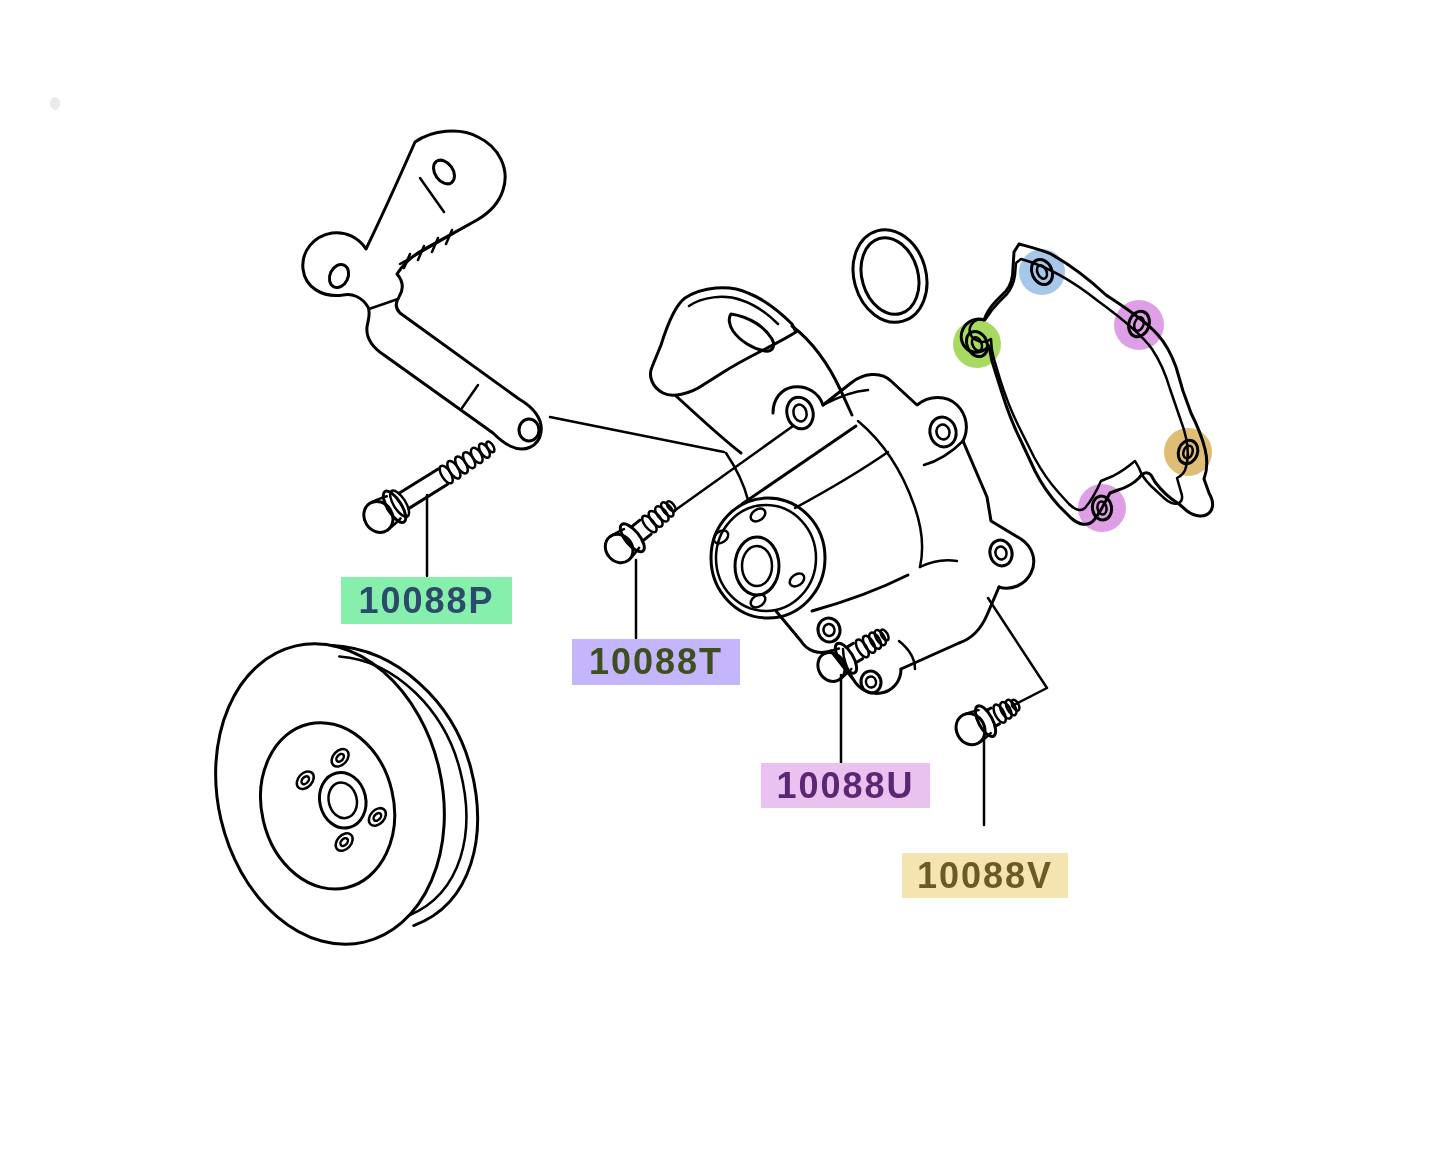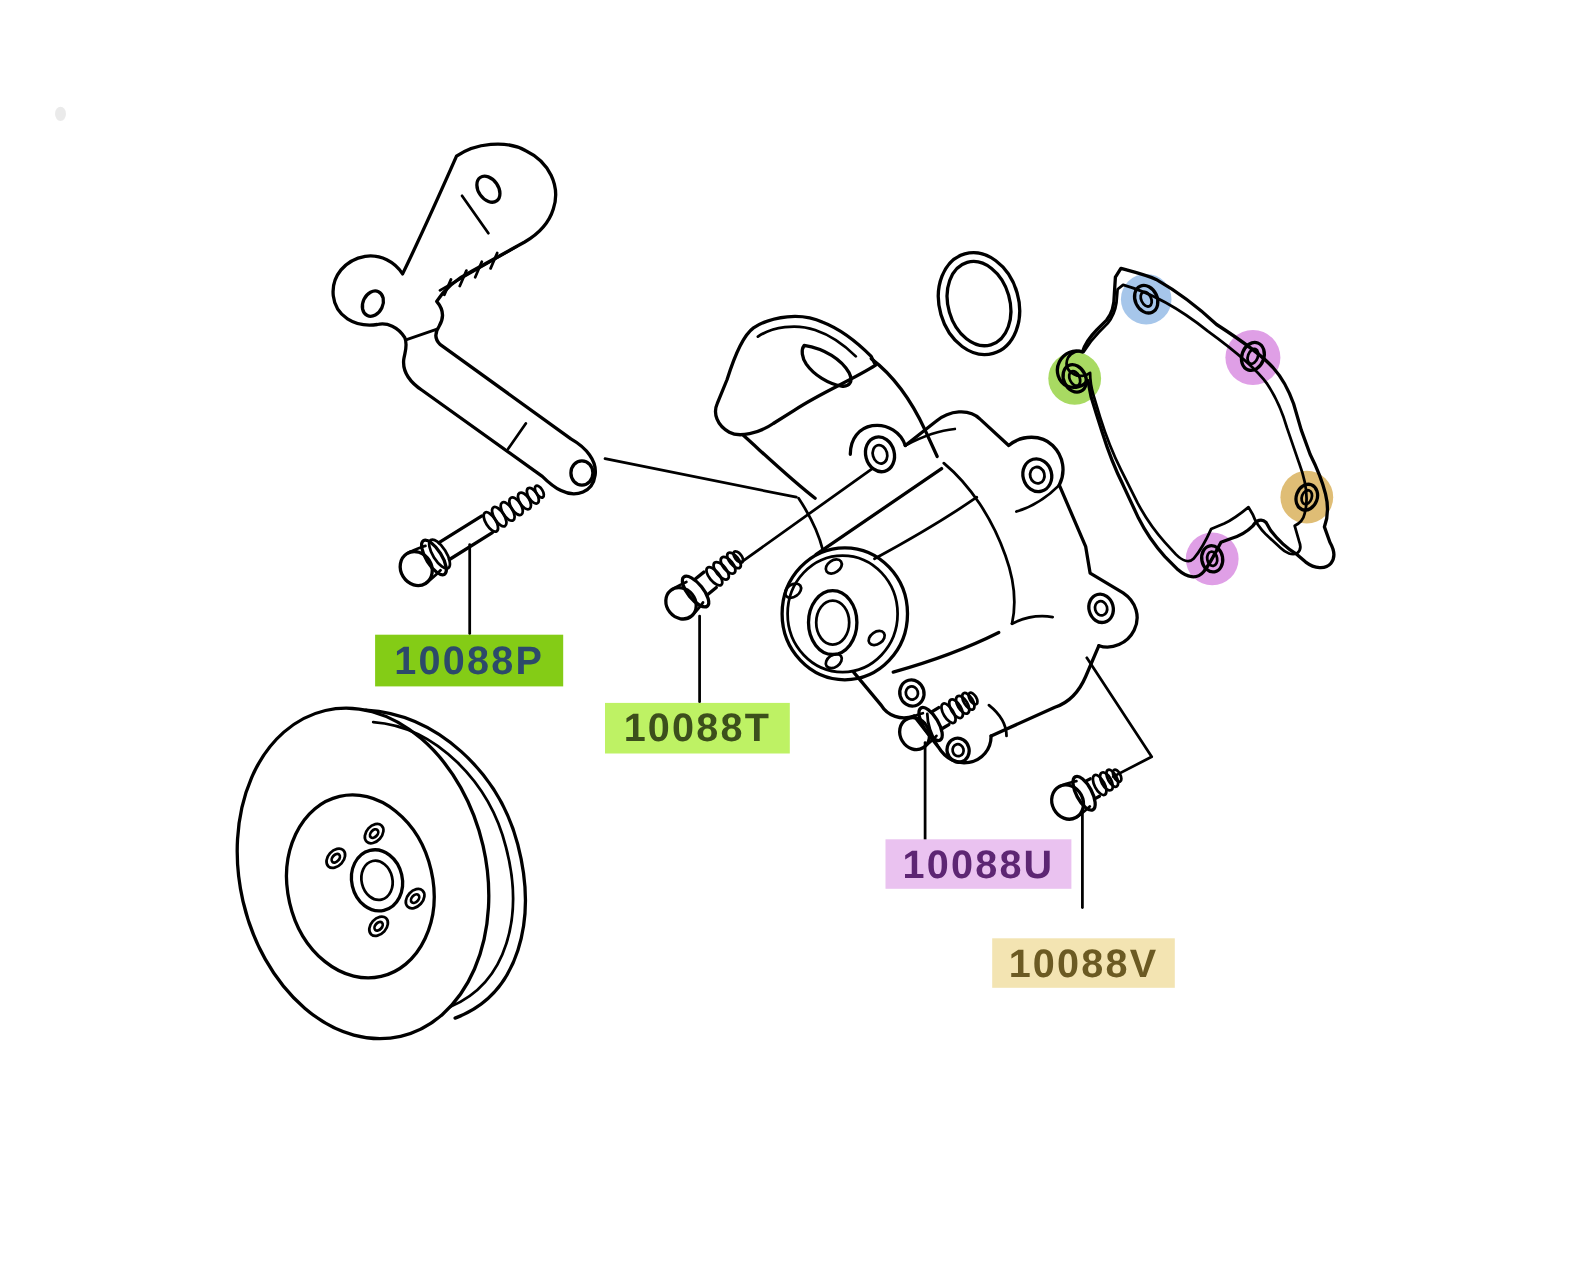--- a/index.html
+++ b/index.html
@@ -222,19 +222,19 @@
         <ellipse class="ln" transform="translate(1139,324) rotate(20)" rx="10" ry="13"></ellipse>
         <ellipse class="ln2" transform="translate(1139,324) rotate(20)" rx="4.5" ry="7"></ellipse>
         <ellipse class="ln" transform="translate(1188,452) rotate(20)" rx="9.5" ry="12"></ellipse>
         <ellipse class="ln2" transform="translate(1188,452) rotate(20)" rx="4.5" ry="6.5"></ellipse>
         <ellipse class="ln" transform="translate(1102,508) rotate(-10)" rx="9.5" ry="12"></ellipse>
         <ellipse class="ln2" transform="translate(1102,508) rotate(-10)" rx="4.5" ry="6.5"></ellipse>
       </g>
     </g>
   </svg>
 
-  <div class="part-label lbl-p" style="background-color: #84cc16; color: rgb(44, 74, 106);">10088P</div>
-  <div class="part-label lbl-t" style="background-color: #bef264; color: rgb(60, 79, 28);">10088T</div>
-  <div class="part-label lbl-u" style="background-color: rgb(234, 194, 240); color: rgb(93, 38, 115); margin-left: 44px;">10088U</div>
+  <div class="part-label lbl-p" style="background-color: #86efac; color: rgb(44, 74, 106);">10088P</div>
+  <div class="part-label lbl-t" style="background-color: #c4b5fd; color: rgb(60, 79, 28); margin-left: 22px;">10088T</div>
+  <div class="part-label lbl-u" style="background-color: rgb(234, 194, 240); color: rgb(93, 38, 115);">10088U</div>
   <div class="part-label lbl-v" style="background-color: rgb(243, 228, 178); color: rgb(107, 90, 35); margin-top: 28px;">10088V</div>
 
   <div class="artifact"></div>
 </div>
 
 </body></html>

